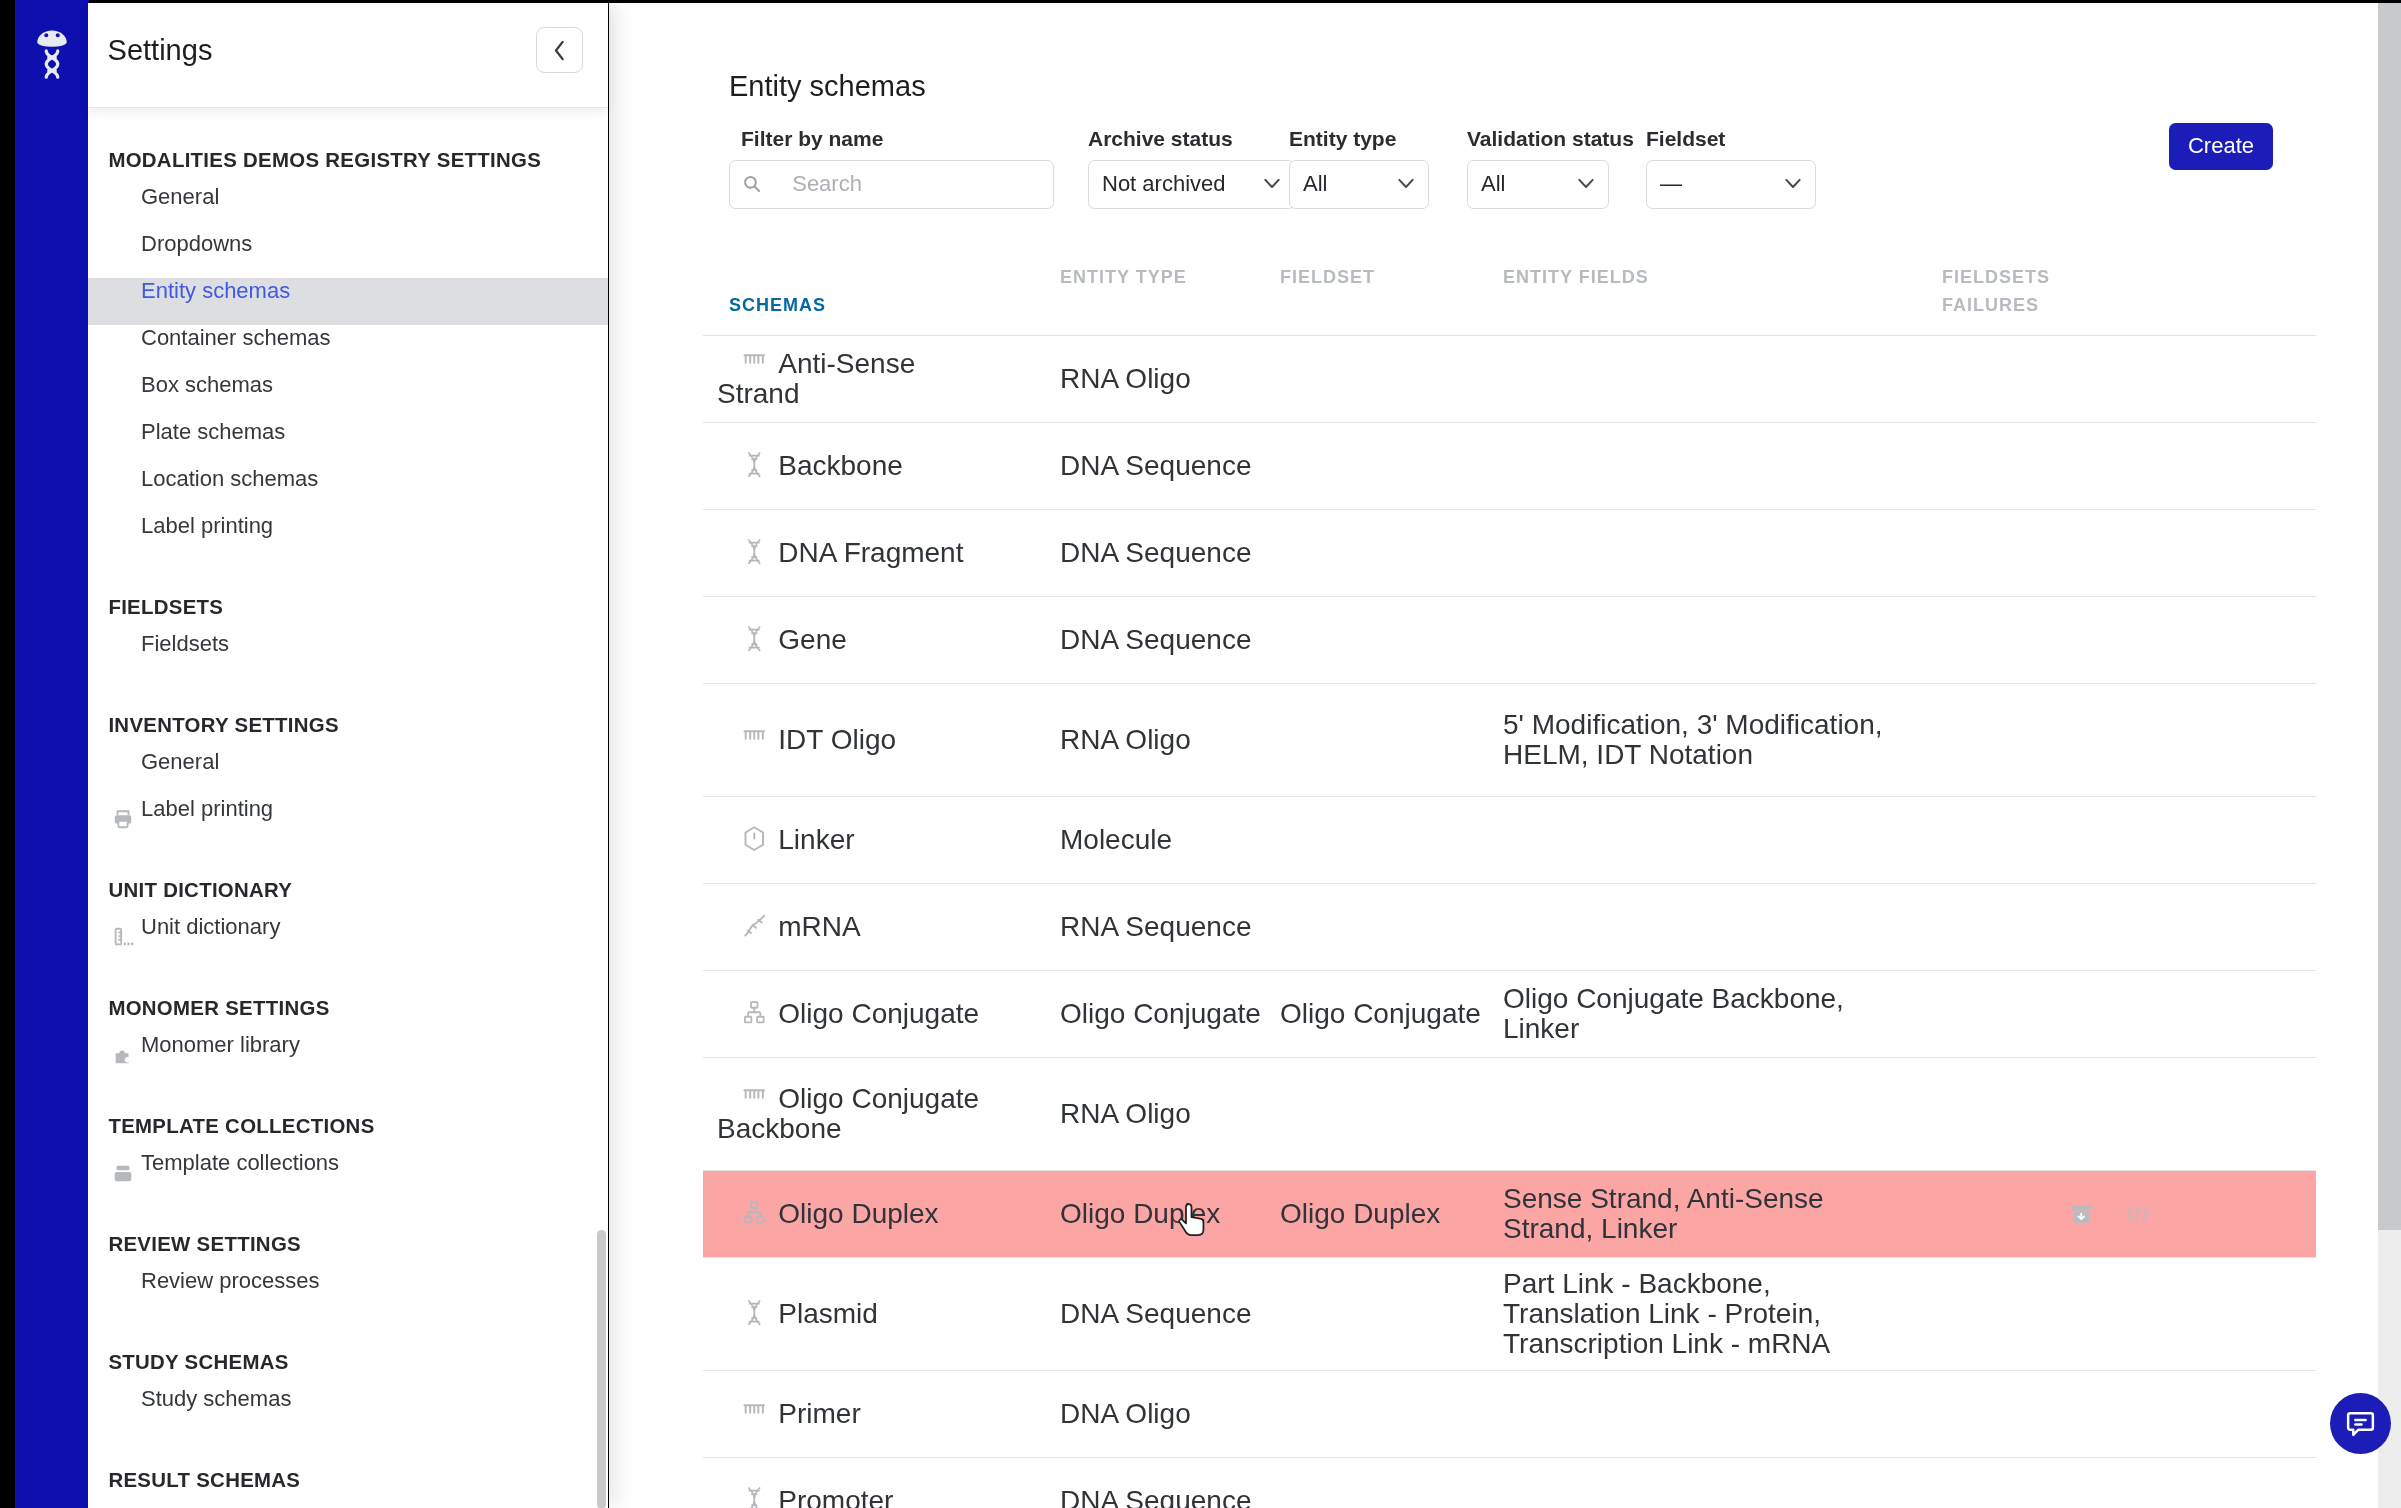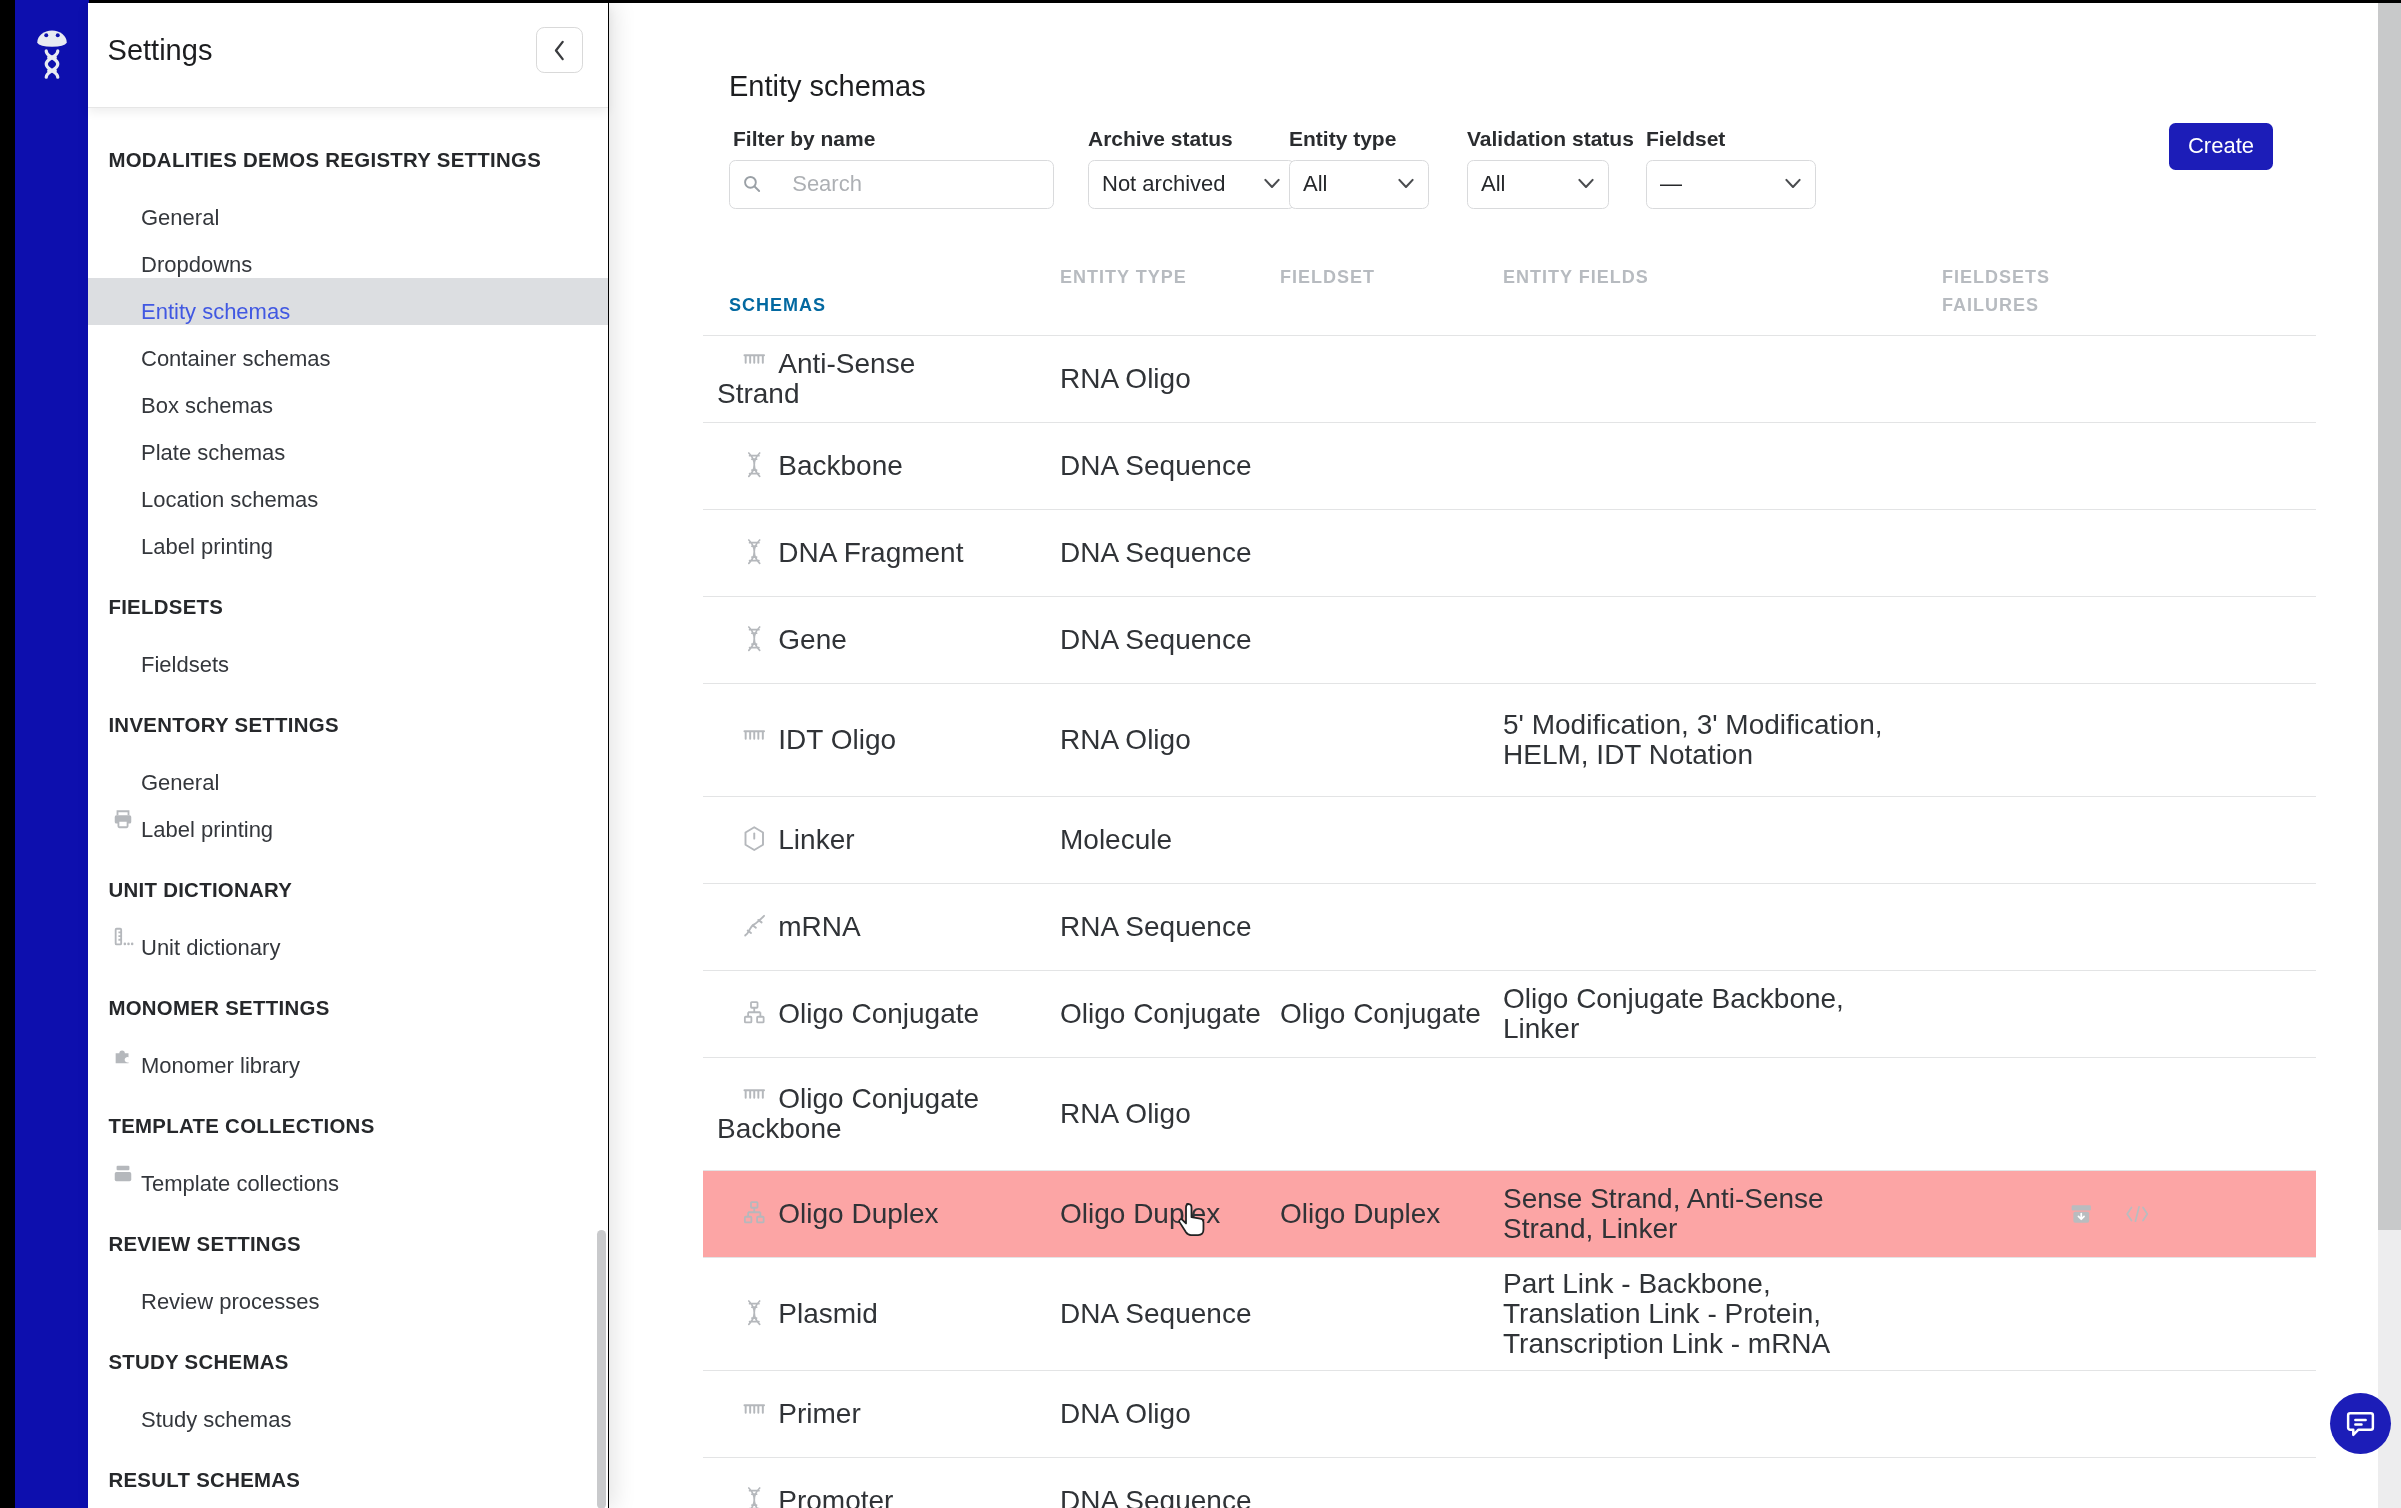--- a/index.html
+++ b/index.html
@@ -17,30 +17,30 @@
     box-shadow:8.2px 0 21px rgba(0,0,0,.10);z-index:3;}
   .sidebar-header{position:relative;height:104px;background:#fff;border-bottom:0.8px solid #e6e6e6;
     box-shadow:0 4.1px 9.8px rgba(0,0,0,.07);z-index:2;}
   .sidebar-title{position:absolute;left:19.6px;top:31px;font-size:29px;color:#1c1d1f;font-weight:400;}
   .collapse-btn{position:absolute;left:448px;top:24.5px;width:47px;height:46px;background:#fff;
     border:1.6px solid #d9d9d9;border-radius:8.2px;display:flex;align-items:center;justify-content:center;cursor:pointer;box-sizing:border-box;}
   .sidebar-body{position:absolute;top:105px;left:0;right:0;bottom:0;overflow:hidden;padding-top:29px;}
   .nav-section{margin-bottom:24px;}
   .nav-section-title{height:47px;display:flex;align-items:center;padding-left:20.4px;
     font-size:20.4px;font-weight:700;color:#26282b;letter-spacing:0.3px;}
-  .nav-item{position:relative;height:47px;display:flex;align-items:flex-end;padding-left:53px;
+  .nav-item{position:relative;height:47px;display:flex;align-items:flex-start;padding-left:53px;
     font-size:22px;color:#34373c;cursor:pointer;}
   .nav-item.selected{background:#dcdee1;color:#4158e2;}
   .nav-item .nav-icon{position:absolute;left:24px;top:50%;transform:translateY(-50%);width:22px;height:22px;}
   .sidebar-scroll-thumb{position:absolute;right:1.6px;top:1227px;width:9px;height:279px;background:#c9cacc;border-radius:4.9px;}
   
   .content{position:absolute;left:609px;top:2.5px;width:1770px;height:1506px;background:#fff;overflow:hidden;}
   .page-title{position:absolute;left:120px;top:67px;font-size:29px;color:#1d1e20;font-weight:400;}
   .filter-label{position:absolute;top:124px;font-size:21px;font-weight:700;color:#2a2c2f;}
-  .fl-name{left:124px}.fl-archive{left:479px}.fl-entity{left:680px}.fl-validation{left:858px}.fl-fieldset{left:1037px}
+  .fl-name{left:132px}.fl-archive{left:479px}.fl-entity{left:680px}.fl-validation{left:858px}.fl-fieldset{left:1037px}
   .field{position:absolute;top:157px;height:49px;background:#fff;border:1.6px solid #d9dadc;border-radius:6.5px;
     box-sizing:border-box;display:flex;align-items:center;}
   .search-box{left:120px;width:325px;padding:0 13px;gap:29px;}
   .search-box input{border:none;outline:none;font-size:22px;color:#2a2c2f;width:100%;
     font-family:"Liberation Sans","DejaVu Sans",sans-serif;background:transparent;}
   .search-box input::placeholder{color:#adb0b4;}
   .select{justify-content:space-between;padding:0 13px;font-size:22px;color:#26282b;cursor:pointer;}
   .sel-archive{left:479px;width:207px}.sel-entity{left:680px;width:140px}
   .sel-validation{left:858px;width:142px}.sel-fieldset{left:1037px;width:170px}
   .create-btn{position:absolute;top:120px;right:106px;width:104px;height:47px;background:#1c1db8;

